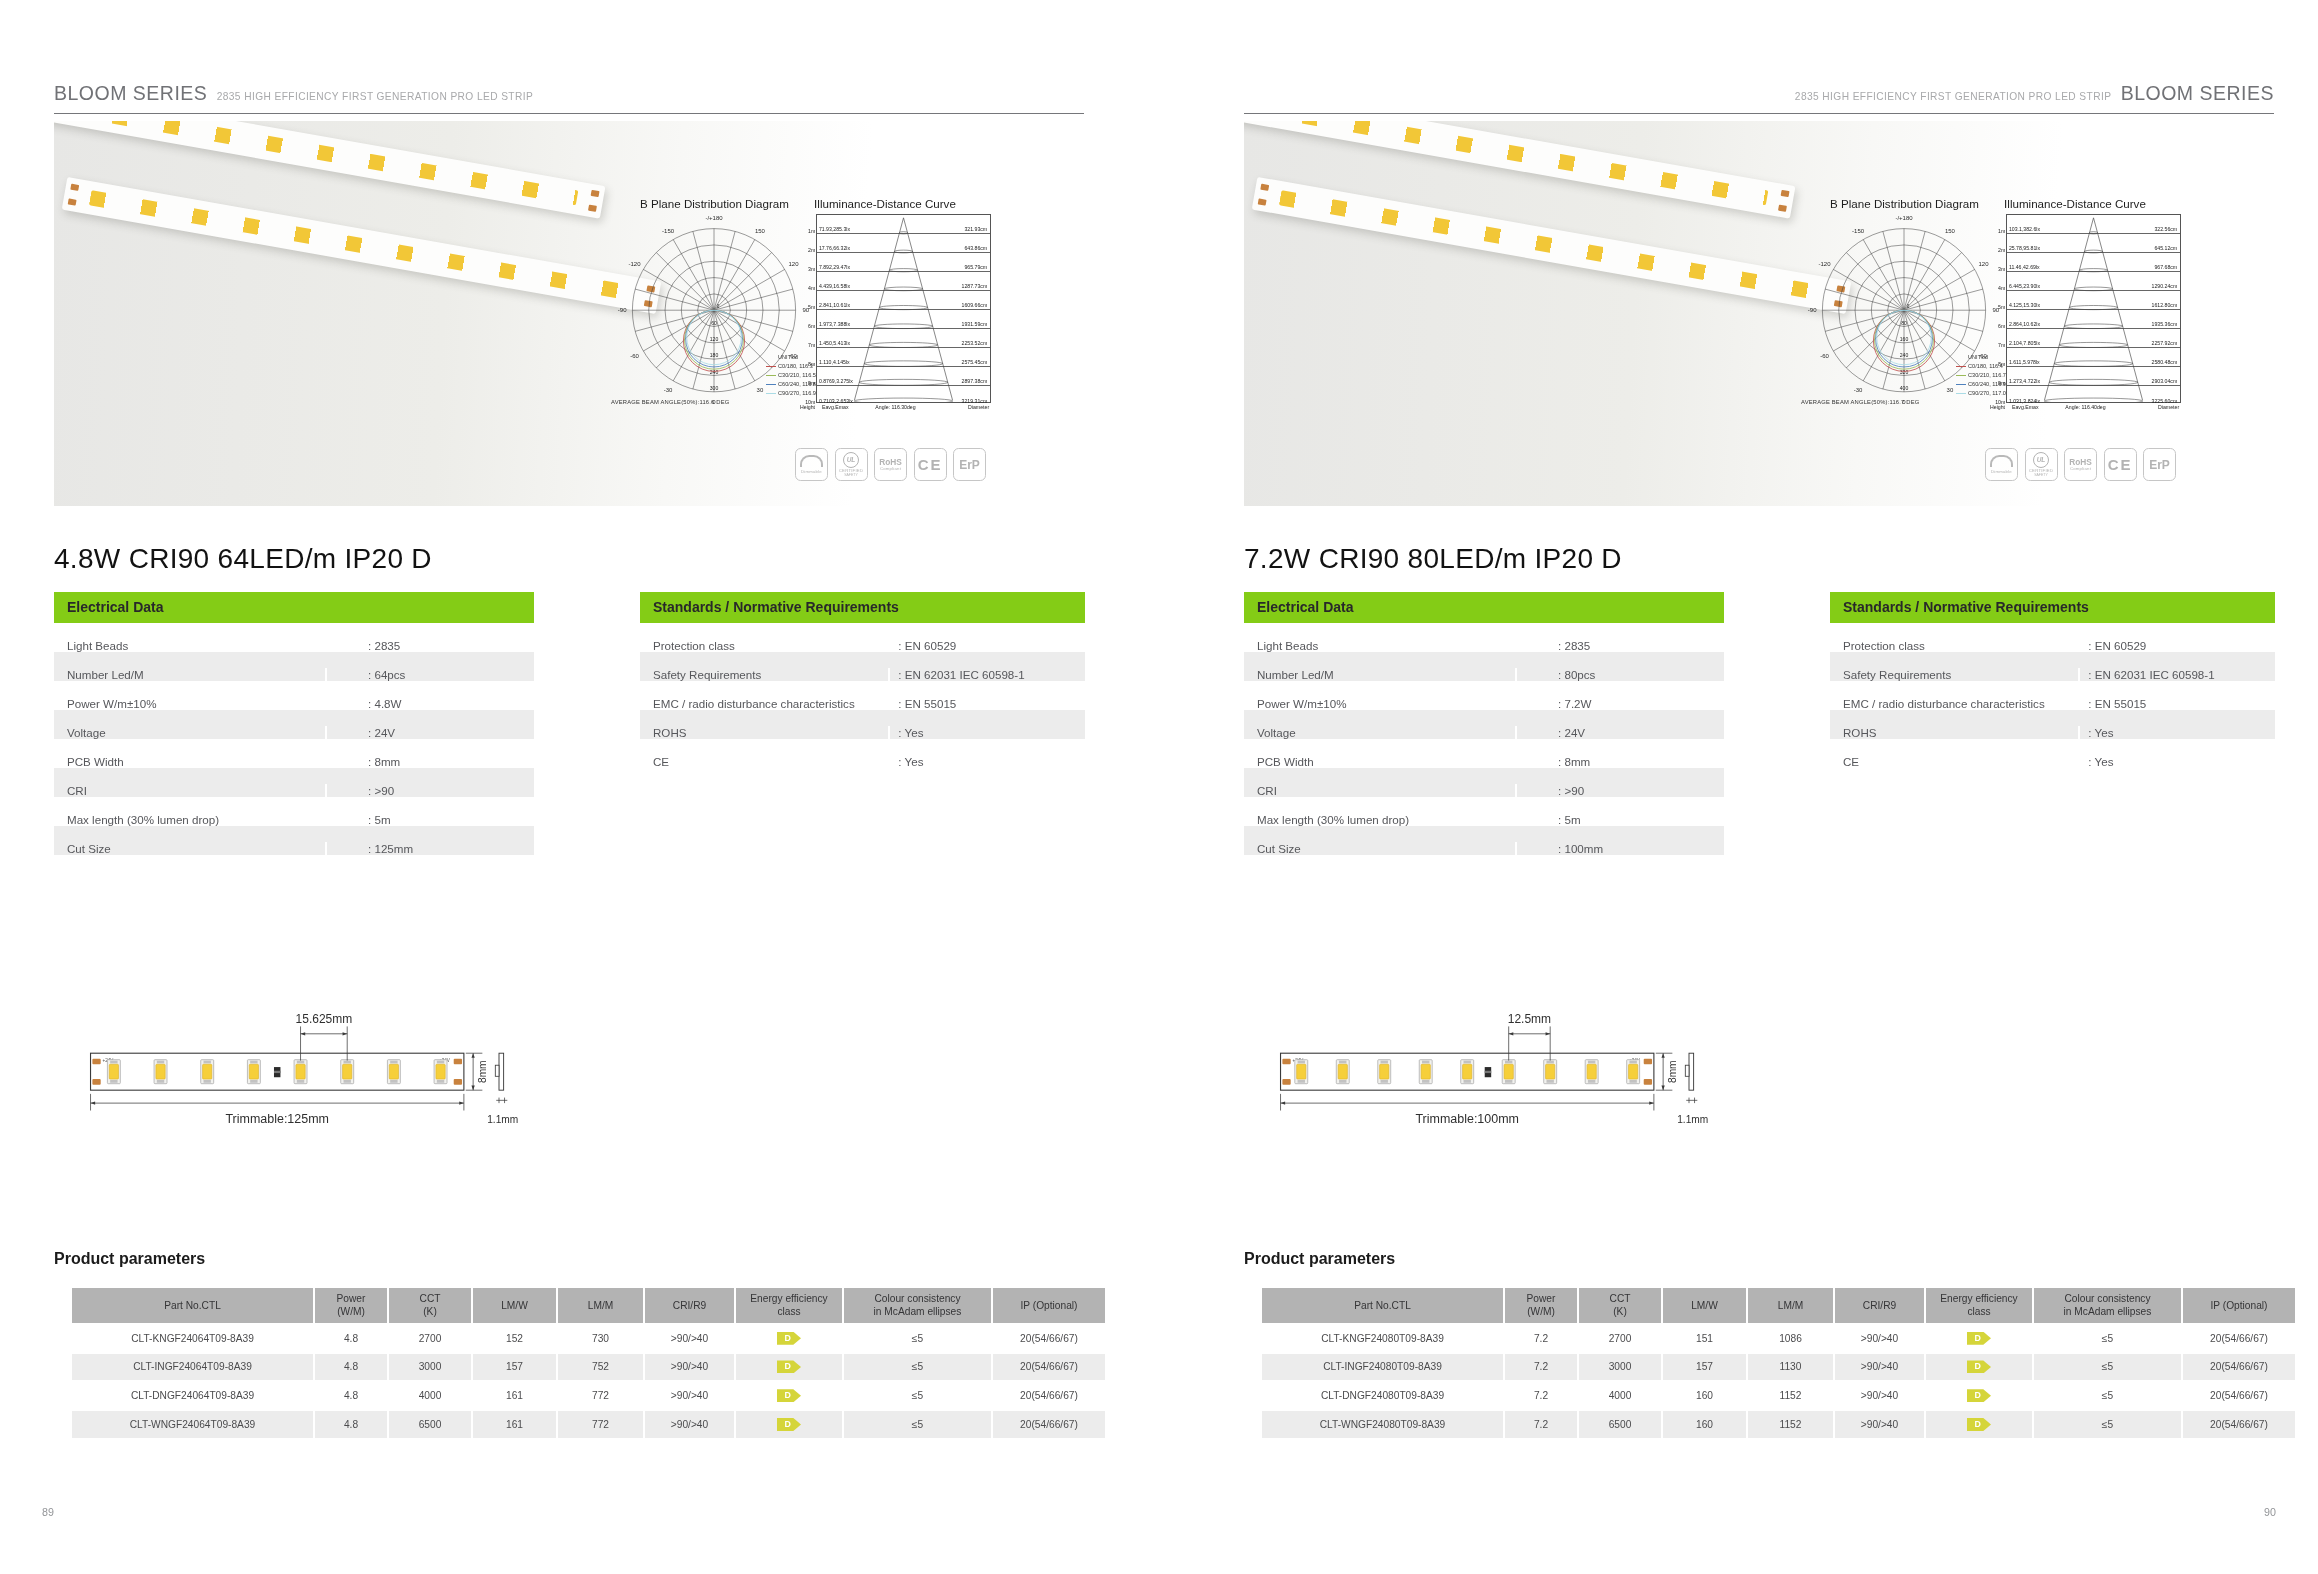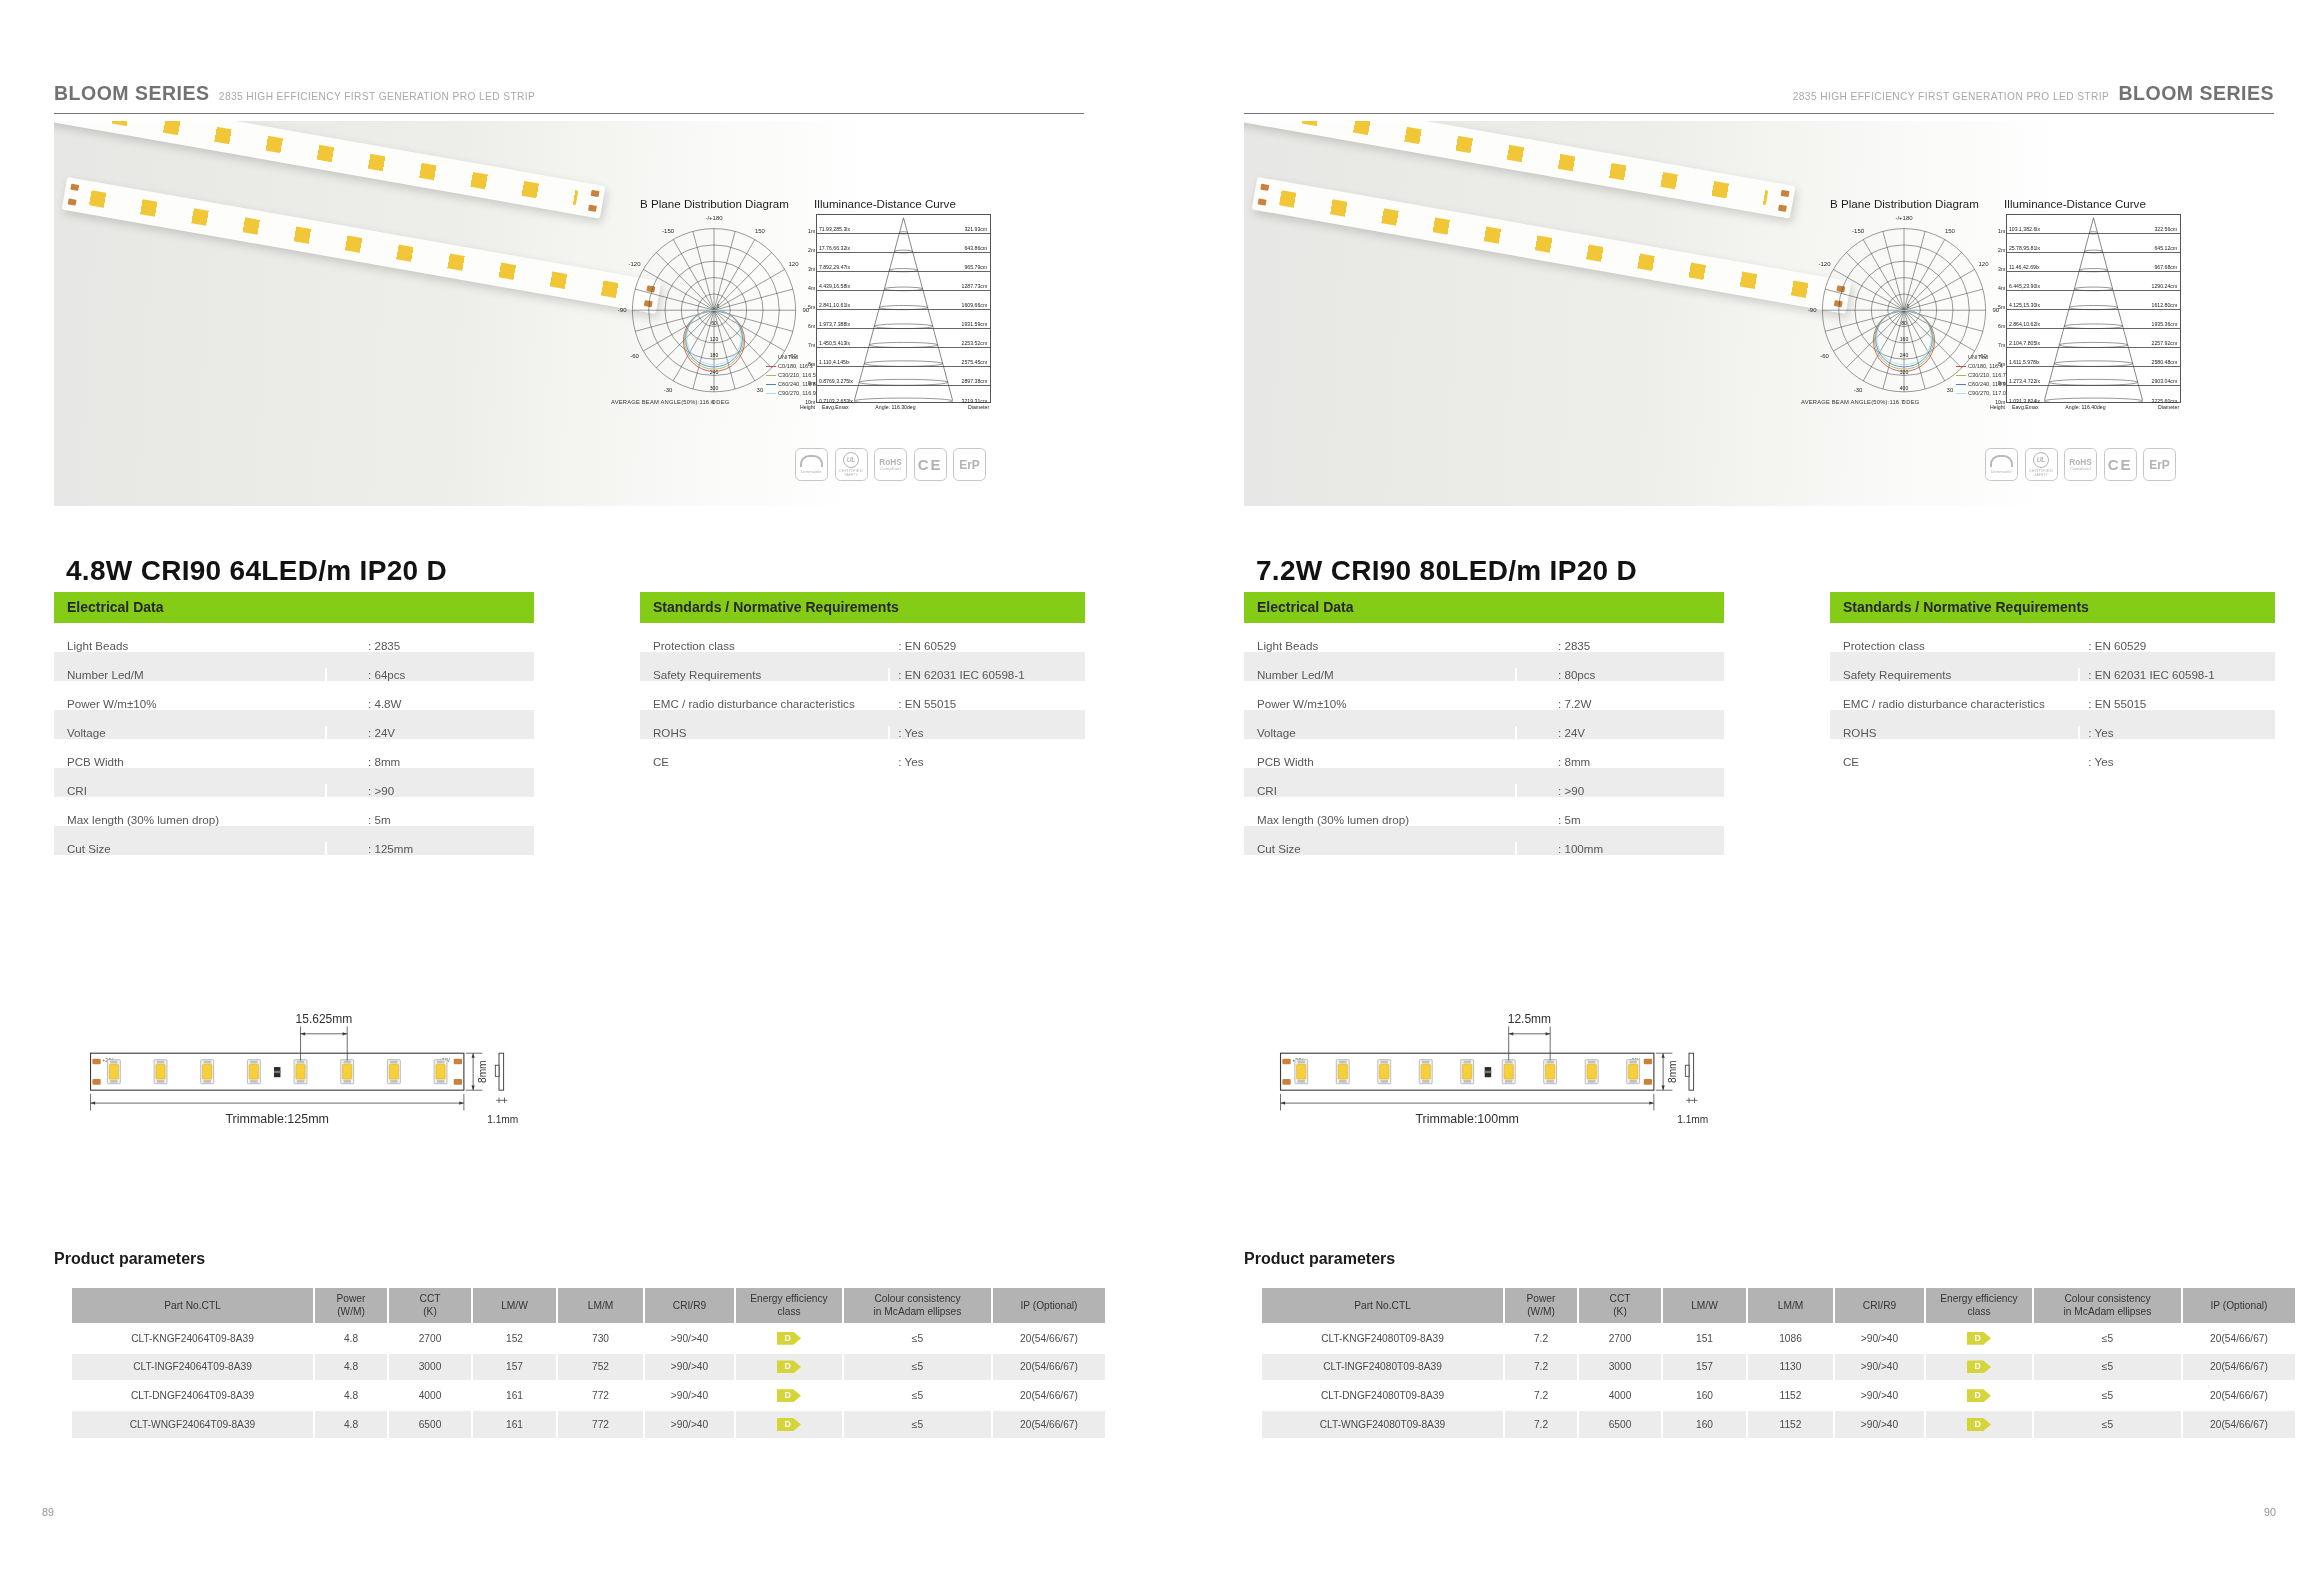--- a/index.html
+++ b/index.html
@@ -3,21 +3,21 @@
 <meta charset="utf-8">
 <style>
   html,body{margin:0;padding:0;background:#fff;font-family:"Liberation Sans",sans-serif;}
   #spread{position:relative;width:2319px;height:1574px;background:#fff;display:flex;overflow:hidden;}
   .page{position:relative;width:1159px;height:1574px;}
   .content{position:absolute;top:0;left:54px;width:1030px;height:1574px;}
   .page-right .content{left:85px;}
 
   .header{position:absolute;left:0;top:82px;width:1030px;display:flex;align-items:baseline;gap:9.3px;border-bottom:1.9px solid #75767a;padding-bottom:8.3px;}
   .page-right .header{flex-direction:row-reverse;}
-  .series{font-size:19.5px;font-weight:700;color:#717276;letter-spacing:0.5px;}
+  .series{font-size:19.5px;font-weight:400;color:#717276;letter-spacing:0.5px;}
   .subtitle{font-size:10.2px;color:#a8a9ab;letter-spacing:0.4px;}
 
   .hero{position:absolute;left:0;top:121px;width:1030px;height:385px;overflow:hidden;
         background:linear-gradient(93deg,#e7e7e5 0%,#edede9 38%,#f8f8f6 60%,#ffffff 78%);}
   .strip-photo{position:absolute;height:33px;background:#fdfdfc;border-radius:2.8px;
         box-shadow:2.8px 3.7px 8.3px rgba(70,70,60,.22);transform:rotate(10deg);}
   .strip-photo::before{content:"";position:absolute;top:9.3px;bottom:9.3px;left:26px;right:26px;
         background:repeating-linear-gradient(90deg,#f2c737 0 15px,rgba(0,0,0,0) 15px 52px);border-radius:1.9px;}
   .s1{left:-22px;top:15px;width:575px;}
   .s2{left:5.6px;top:108px;width:603px;}
@@ -49,21 +49,21 @@
         display:flex;flex-direction:column;align-items:center;justify-content:center;background:rgba(255,255,255,.65);}
   .dim-arc{width:18.6px;height:9.3px;border:2.8px solid #b9b9b9;border-bottom:none;border-radius:9.3px 9.3px 0 0;margin-bottom:1.9px;}
   .cert-tiny{font-size:4.3px;letter-spacing:0.2px;}
   .cert-tiny2{font-size:3.5px;}
   .ul-circ{width:14px;height:14px;border:1.4px solid #b3b3b3;border-radius:50%;font-size:6.5px;font-weight:700;font-style:italic;
         display:flex;align-items:center;justify-content:center;margin-bottom:0.9px;}
   .rohs-main{font-size:8.3px;font-weight:700;line-height:1;}
   .ce-glyph{font-size:15px;font-weight:600;letter-spacing:1.9px;}
   .erp-glyph{font-size:12px;font-weight:600;}
 
-  .prod-title{position:absolute;left:0;top:543px;margin:12px;font-size:28px;font-weight:700;color:#121212;letter-spacing:0.3px;}
+  .prod-title{position:absolute;left:0;top:543px;margin:0;font-size:28px;font-weight:400;color:#121212;letter-spacing:0.3px;}
 
   .datatable{position:absolute;top:592px;}
   .electrical{left:0;width:480px;}
   .standards{left:586px;width:445px;}
   .dt-head{height:31px;line-height:31px;background:#84cc16;color:#28282a;font-size:14px;font-weight:600;padding-left:13px;}
   .dt-row{height:29px;display:flex;align-items:flex-end;font-size:11.6px;color:#56575b;}
   .dt-row:nth-of-type(even){background:#ececec;}
   .dt-label{padding-left:13px;box-sizing:border-box;display:flex;align-items:center;}
   .dt-value{border-left:2.3px solid #fff;flex:1;display:flex;align-items:center;}
   .electrical .dt-label{width:271px;}

